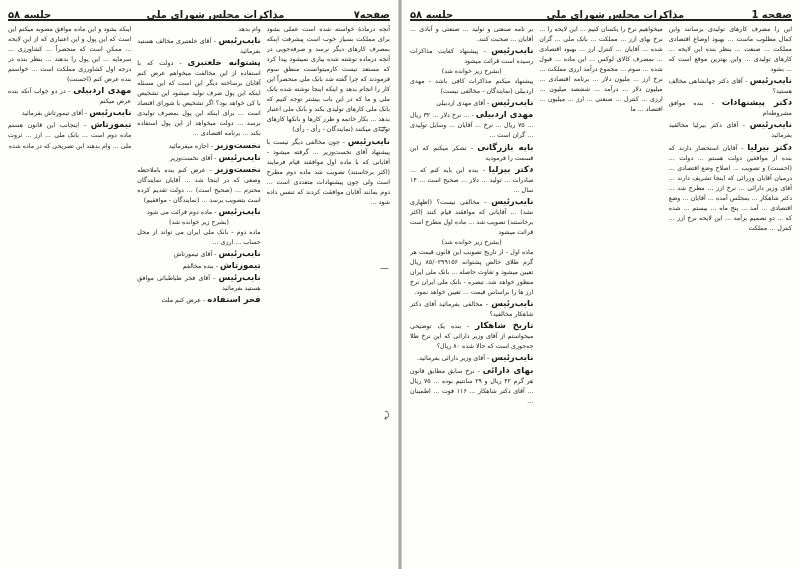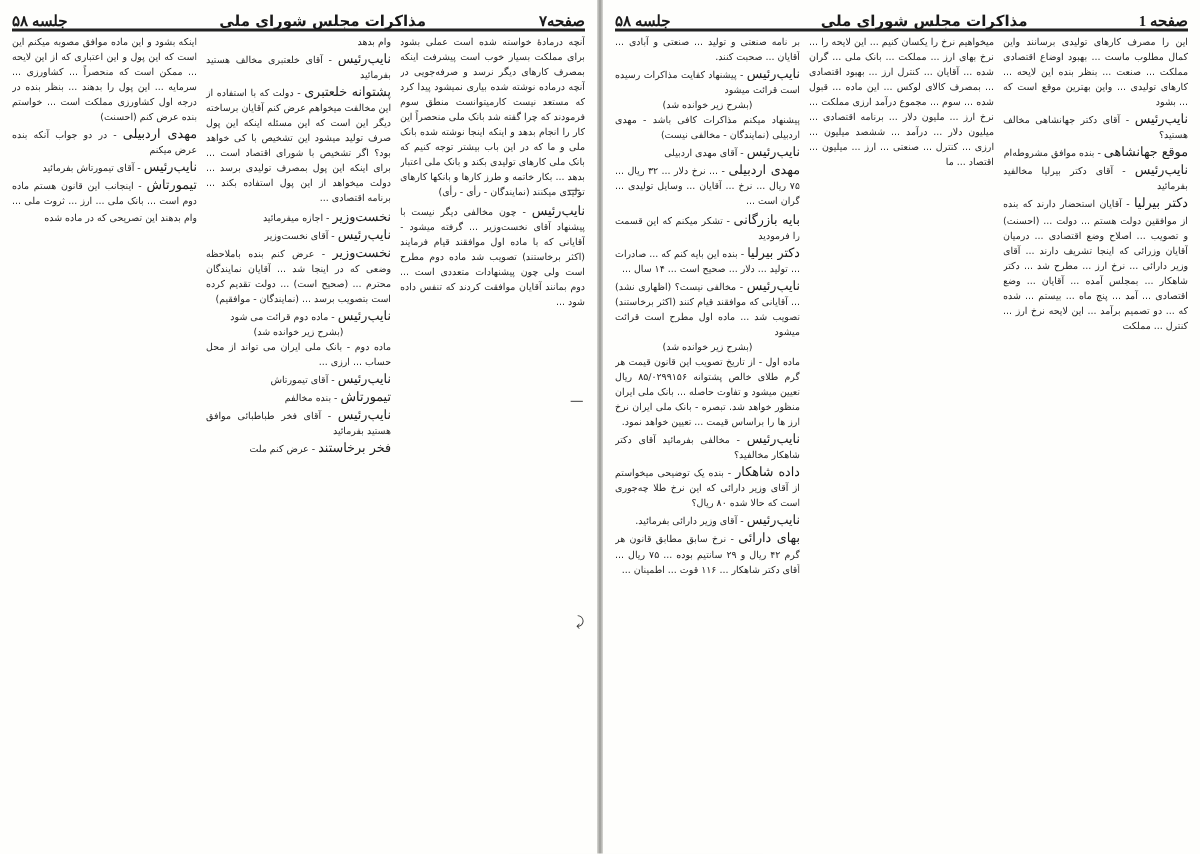--- a/index.html
+++ b/index.html
@@ -4,26 +4,26 @@
 <style>
   html, body { margin:0; padding:0; }
   body { width:800px; height:569px; background:#fdfdfb; overflow:hidden; position:relative;
          font-family:"DejaVu Sans", sans-serif; color:#1a1a1a; }
   .spread { position:absolute; left:0; top:0; width:800px; height:569px; display:flex; }
   .page { position:relative; width:398px; height:569px; background:#fefefc; }
   .gutter { width:4px; height:569px; background:linear-gradient(to right,#d8d8d4,#9a9a96,#d8d8d4); }
   .header { position:absolute; top:4px; left:8px; right:8px; height:16px; display:flex;
             justify-content:space-between; align-items:flex-end; direction:rtl; font-weight:bold; font-size:10px; }
   .header .title { font-size:10px;margin-left:26px; }
-  .header .pnum, .header .session { font-size:10px;font-family:Liberation Serif, serif; }
+  .header .pnum, .header .session { font-size:10px; }
   .rule { position:absolute; top:19px; left:8px; right:8px; height:2px; background:#222; }
   .cols { position:absolute; top:24px; left:8px; right:8px; bottom:10px; display:flex; direction:rtl; gap:6px; }
   .col { flex:1; direction:rtl; text-align:justify; font-size:6.3px; line-height:10.05px; overflow:hidden; }
   .col p { margin:0; }
-  .speaker { font-weight:normal; font-size:8.5px; line-height:12px; }
+  .speaker { font-weight:bold; font-size:8.5px; line-height:12px; }
   .note { text-align:center; }
   .margin-mark { position:absolute; font-size:9px; color:#333; }
 </style>
 </head>
 <body>
 
 <div class="spread">
 
   <div class="page">
     <div class="header">
@@ -43,21 +43,21 @@
           <p class="speaker-para"><span class="speaker">پشتوانه خلعتبری</span> - دولت که با استفاده از این مخالفت میخواهم عرض کنم آقایان برساخته دیگر این است که این مسئله اینکه این پول صرف تولید میشود این تشخیص با کی خواهد بود؟ اگر تشخیص با شورای اقتصاد است ... برای اینکه این پول بمصرف تولیدی برسد ... دولت میخواهد از این پول استفاده بکند ... برنامه اقتصادی ...</p>
           <p class="speaker-para"><span class="speaker">نخست‌وزیر</span> - اجازه میفرمائید</p>
           <p class="speaker-para"><span class="speaker">نایب‌رئیس</span> - آقای نخست‌وزیر</p>
           <p class="speaker-para"><span class="speaker">نخست‌وزیر</span> - عرض کنم بنده باملاحظه وضعی که در اینجا شد ... آقایان نمایندگان محترم ... (صحیح است) ... دولت تقدیم کرده است بتصویب برسد ... (نمایندگان - موافقیم)</p>
           <p class="speaker-para"><span class="speaker">نایب‌رئیس</span> - ماده دوم قرائت می شود</p>
           <p class="note">(بشرح زیر خوانده شد)</p>
           <p class="text-para">ماده دوم - بانک ملی ایران می تواند از محل حساب ... ارزی ...</p>
           <p class="speaker-para"><span class="speaker">نایب‌رئیس</span> - آقای تیمورتاش</p>
           <p class="speaker-para"><span class="speaker">تیمورتاش</span> - بنده مخالفم</p>
           <p class="speaker-para"><span class="speaker">نایب‌رئیس</span> - آقای فخر طباطبائی موافق هستید بفرمائید</p>
-          <p class="speaker-para"><span class="speaker">فخر برخاستند</span> - عرض کنم ملت</p>
+          <p class="speaker-para"><span class="speaker">فخر استفاده</span> - عرض کنم ملت</p>
         </div>
       <div class="col">
           <p class="text-para">اینکه بشود و این ماده موافق مصوبه میکنم این است که این پول و این اعتباری که از این لایحه ... ممکن است که منحصراً ... کشاورزی ... سرمایه ... این پول را بدهند ... بنظر بنده در درجه اول کشاورزی مملکت است ... خواستم بنده عرض کنم (احسنت)</p>
           <p class="speaker-para"><span class="speaker">مهدی اردبیلی</span> - در دو جواب آنکه بنده عرض میکنم</p>
           <p class="speaker-para"><span class="speaker">نایب‌رئیس</span> - آقای تیمورتاش بفرمائید</p>
           <p class="speaker-para"><span class="speaker">تیمورتاش</span> - اینجانب این قانون هستم ماده دوم است ... بانک ملی ... ارز ... ثروت ملی ... وام بدهند این تصریحی که در ماده شده</p>
         </div>
     </div>
   </div>
 
@@ -67,41 +67,41 @@
     <div class="header">
       <span class="pnum">صفحه 1</span>
       <span class="title">مذاکرات مجلس شورای ملی</span>
       <span class="session">جلسه ۵۸</span>
     </div>
     <div class="rule"></div>
     <div class="cols">
       <div class="col">
           <p class="text-para">این را مصرف کارهای تولیدی برسانند واین کمال مطلوب ماست ... بهبود اوضاع اقتصادی مملکت ... صنعت ... بنظر بنده این لایحه ... کارهای تولیدی ... واین بهترین موقع است که ... بشود</p>
           <p class="speaker-para"><span class="speaker">نایب‌رئیس</span> - آقای دکتر جهانشاهی مخالف هستید؟</p>
-          <p class="speaker-para"><span class="speaker">موقع جهانشاهی</span> - بنده موافق مشروطه‌ام</p>
+          <p class="speaker-para"><span class="speaker">دکتر پیشنهادات</span> - بنده موافق مشروطه‌ام</p>
           <p class="speaker-para"><span class="speaker">نایب‌رئیس</span> - آقای دکتر بیرلیا مخالفید بفرمائید</p>
           <p class="speaker-para"><span class="speaker">دکتر بیرلیا</span> - آقایان استحضار دارند که بنده از موافقین دولت هستم ... دولت ... (احسنت) و تصویب ... اصلاح وضع اقتصادی ... درمیان آقایان وزرائی که اینجا تشریف دارند ... آقای وزیر دارائی ... نرخ ارز ... مطرح شد ... دکتر شاهکار ... بمجلس آمده ... آقایان ... وضع اقتصادی ... آمد ... پنج ماه ... بیستم ... شده که ... دو تصمیم برآمد ... این لایحه نرخ ارز ... کنترل ... مملکت</p>
         </div>
       <div class="col">
           <p class="text-para">میخواهیم نرخ را یکسان کنیم ... این لایحه را ... نرخ بهای ارز ... مملکت ... بانک ملی ... گران شده ... آقایان ... کنترل ارز ... بهبود اقتصادی ... بمصرف کالای لوکس ... این ماده ... قبول شده ... سوم ... مجموع درآمد ارزی مملکت ... نرخ ارز ... ملیون دلار ... برنامه اقتصادی ... میلیون دلار ... درآمد ... ششصد میلیون ... ارزی ... کنترل ... صنعتی ... ارز ... میلیون ... اقتصاد ... ما</p>
         </div>
       <div class="col">
           <p class="text-para">بر نامه صنعتی و تولید ... صنعتی و آبادی ... آقایان ... صحبت کنند.</p>
           <p class="speaker-para"><span class="speaker">نایب‌رئیس</span> - پیشنهاد کفایت مذاکرات رسیده است قرائت میشود</p>
           <p class="note">(بشرح زیر خوانده شد)</p>
           <p class="text-para">پیشنهاد میکنم مذاکرات کافی باشد - مهدی اردبیلی (نمایندگان - مخالفی نیست)</p>
           <p class="speaker-para"><span class="speaker">نایب‌رئیس</span> - آقای مهدی اردبیلی</p>
           <p class="speaker-para"><span class="speaker">مهدی اردبیلی</span> - ... نرخ دلار ... ۳۲ ریال ... ۷۵ ریال ... نرخ ... آقایان ... وسایل تولیدی ... گران است ...</p>
           <p class="speaker-para"><span class="speaker">بایه بازرگانی</span> - تشکر میکنم که این قسمت را فرمودید</p>
           <p class="speaker-para"><span class="speaker">دکتر بیرلیا</span> - بنده این بایه کنم که ... صادرات ... تولید ... دلار ... صحیح است ... ۱۴ سال ...</p>
           <p class="speaker-para"><span class="speaker">نایب‌رئیس</span> - مخالفی نیست؟ (اظهاری نشد) ... آقایانی که موافقند قیام کنند (اکثر برخاستند) تصویب شد ... ماده اول مطرح است قرائت میشود</p>
           <p class="note">(بشرح زیر خوانده شد)</p>
           <p class="text-para">ماده اول - از تاریخ تصویب این قانون قیمت هر گرم طلای خالص پشتوانه ۸۵/۰۲۹۹۱۵۶ ریال تعیین میشود و تفاوت حاصله ... بانک ملی ایران منظور خواهد شد. تبصره - بانک ملی ایران نرخ ارز ها را براساس قیمت ... تعیین خواهد نمود.</p>
           <p class="speaker-para"><span class="speaker">نایب‌رئیس</span> - مخالفی بفرمائید آقای دکتر شاهکار مخالفید؟</p>
-          <p class="speaker-para"><span class="speaker">داده شاهکار</span> - بنده یک توضیحی میخواستم از آقای وزیر دارائی که این نرخ طلا چه‌جوری است که حالا شده ۸۰ ریال؟</p>
+          <p class="speaker-para"><span class="speaker">تاریخ شاهکار</span> - بنده یک توضیحی میخواستم از آقای وزیر دارائی که این نرخ طلا چه‌جوری است که حالا شده ۸۰ ریال؟</p>
           <p class="speaker-para"><span class="speaker">نایب‌رئیس</span> - آقای وزیر دارائی بفرمائید.</p>
           <p class="speaker-para"><span class="speaker">بهای دارائی</span> - نرخ سابق مطابق قانون هر گرم ۴۲ ریال و ۲۹ سانتیم بوده ... ۷۵ ریال ... آقای دکتر شاهکار ... ۱۱۶ قوت ... اطمینان ...</p>
         </div>
     </div>
   </div>
 </div>
 
 <span class="margin-mark" style="left:378px;top:122px;">—</span>
 <span class="margin-mark" style="left:380px;top:263px;">—</span>
 <span class="margin-mark" style="left:384px;top:410px;">⤸</span>

